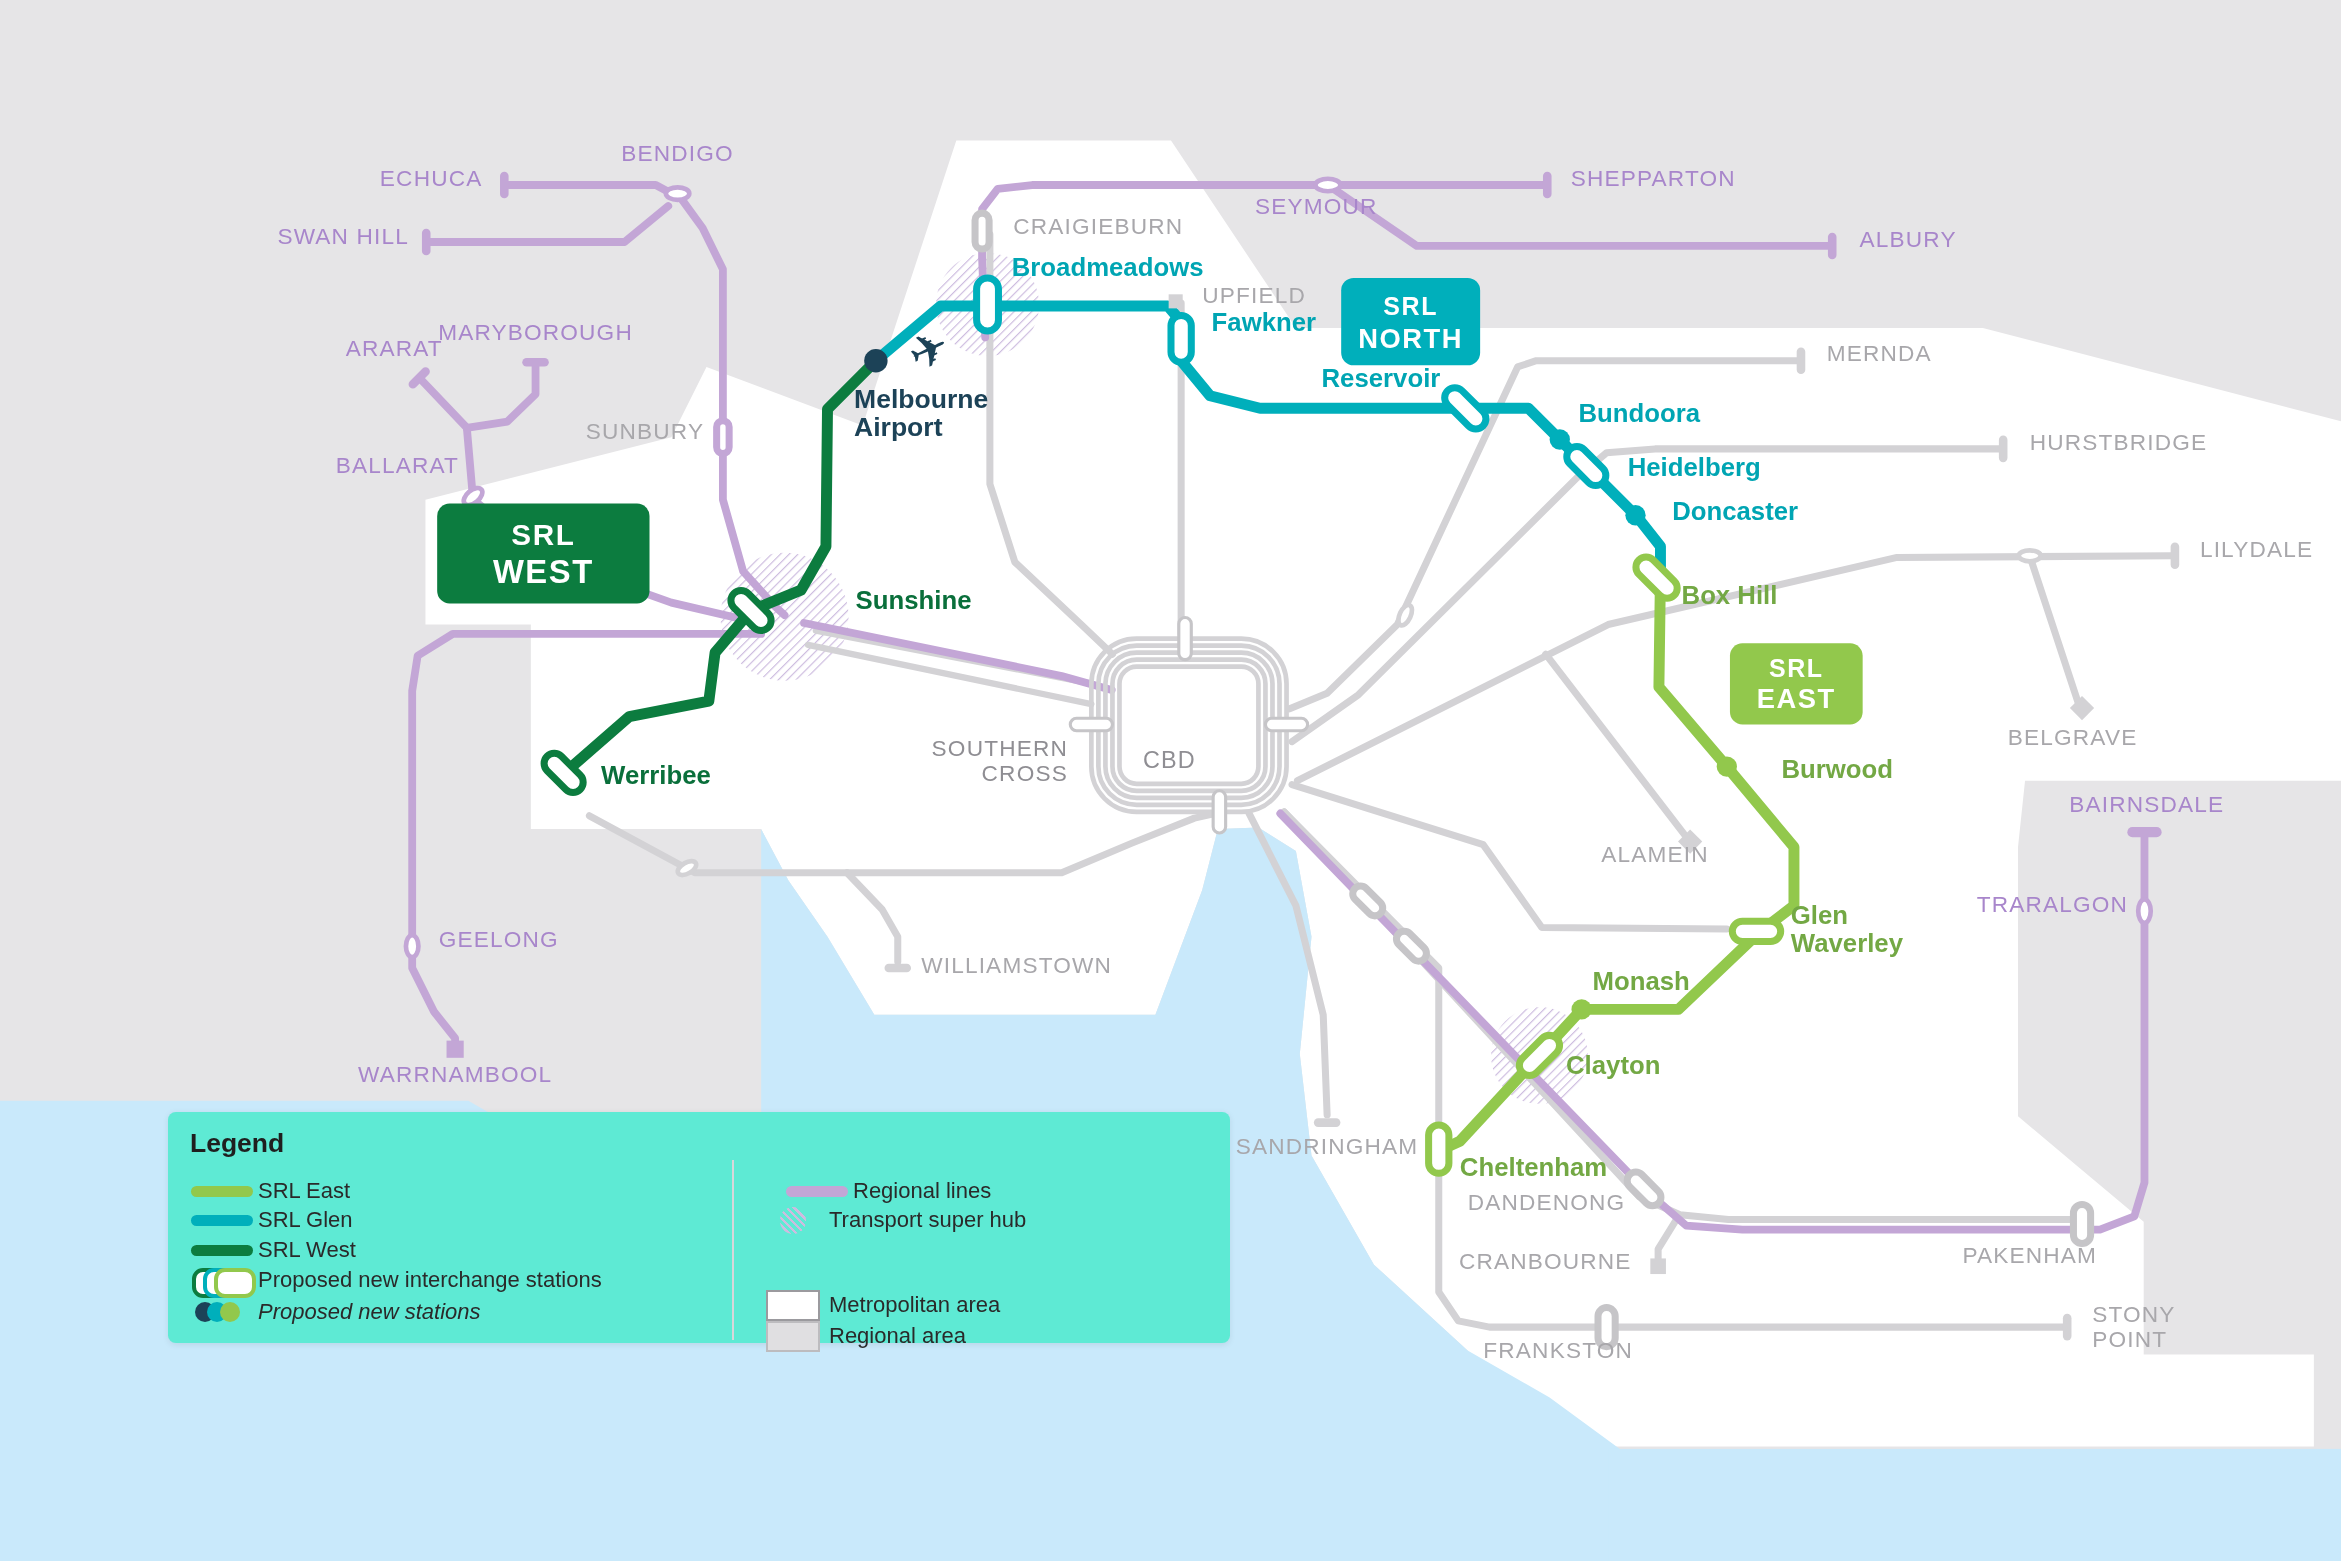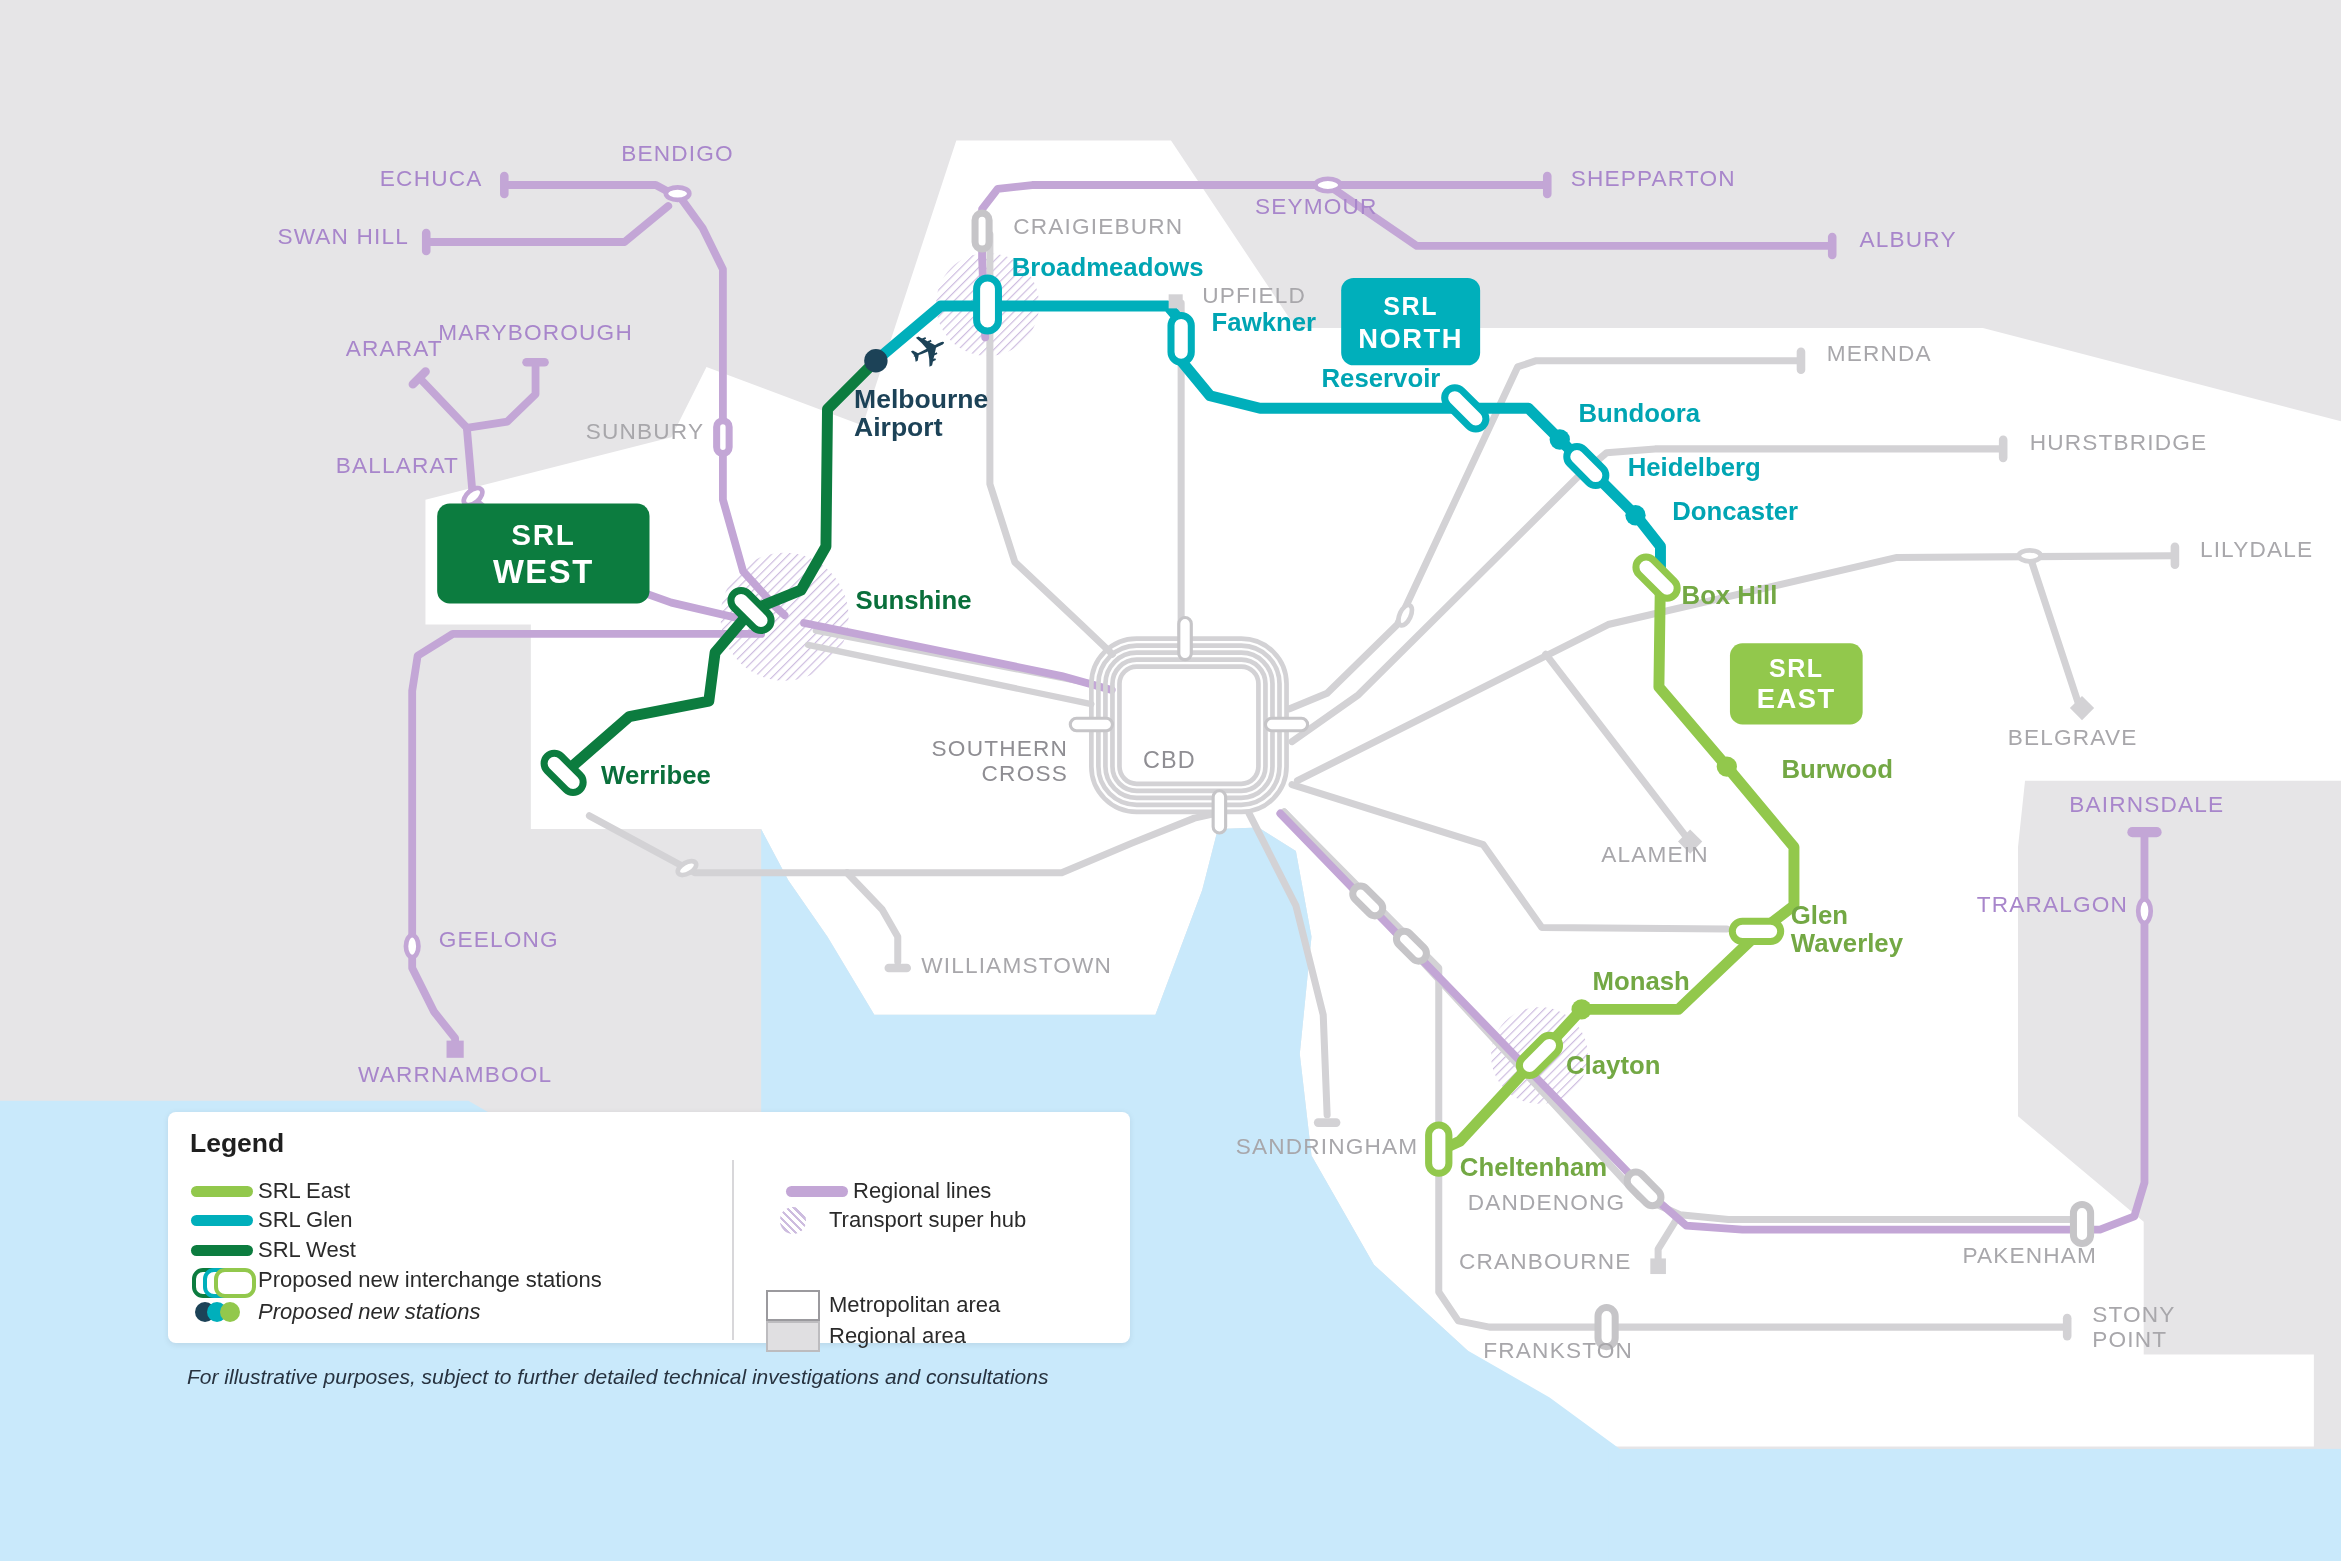--- a/index.html
+++ b/index.html
@@ -1,20 +1,20 @@
 <!DOCTYPE html>
 <html style="font-size:12.5px"><head>
 <meta charset="utf-8">
 <style>
   html,body{margin:0;padding:0;background:#E6E5E7;}
   .canvas{position:relative;width:2342px;height:1561px;overflow:hidden;
           font-family:"Liberation Sans", sans-serif;}
   #map{position:absolute;inset:0;}
-  .legend{position:absolute;left:168px;top:1112px;width:962px;height:231px;
-          background:#ffffff;border-radius:7.8px;box-shadow:0 1.6px 6.2px rgba(0,0,0,.08);}
+  .legend{position:absolute;left:168px;top:1112px;width:1062px;height:231px;
+          background:#5eead4;border-radius:7.8px;box-shadow:0 1.6px 6.2px rgba(0,0,0,.08);}
   .legend-title{position:absolute;left:22px;top:15.6px;font-size:26.5px;font-weight:bold;color:#1F1F1F;}
   .lrow{position:absolute;display:flex;align-items:center;gap:4px;}
   .lrow .txt{font-size:22px;color:#2A2A2A;white-space:nowrap;}
   .sw{width:64px;display:flex;justify-content:center;align-items:center;flex:none;}
   .swatch-line{width:62px;height:11px;border-radius:5.5px;}
   .divider{position:absolute;left:564px;top:48px;width:1.6px;height:180px;background:#D8D7DA;}
   .footer{position:absolute;left:187px;top:1365px;font-size:21px;font-style:italic;color:#27323F;}
   .hubsw{width:26.5px;height:26.5px;border-radius:50%;
          background:repeating-linear-gradient(45deg,#CDBCDF 0 2.3px,transparent 2.3px 5.5px);}
   .pillsw{width:45px;height:20px;border-radius:10px;background:#fff;border:3.9px solid #C6C5C8;}
@@ -253,16 +253,15 @@
     <span class="txt">Metropolitan area</span>
   </div>
   <div class="lrow" style="left:593px;top:209px;">
     <span class="sw">
           <span class="rectsw2"></span>
         </span>
     <span class="txt">Regional area</span>
   </div>
 </div>
 
-<div class="footer">For illustrative purposes, subject to further detailed technical investigations and consultations</div>
 
 </div>
 
 
 </body></html>

